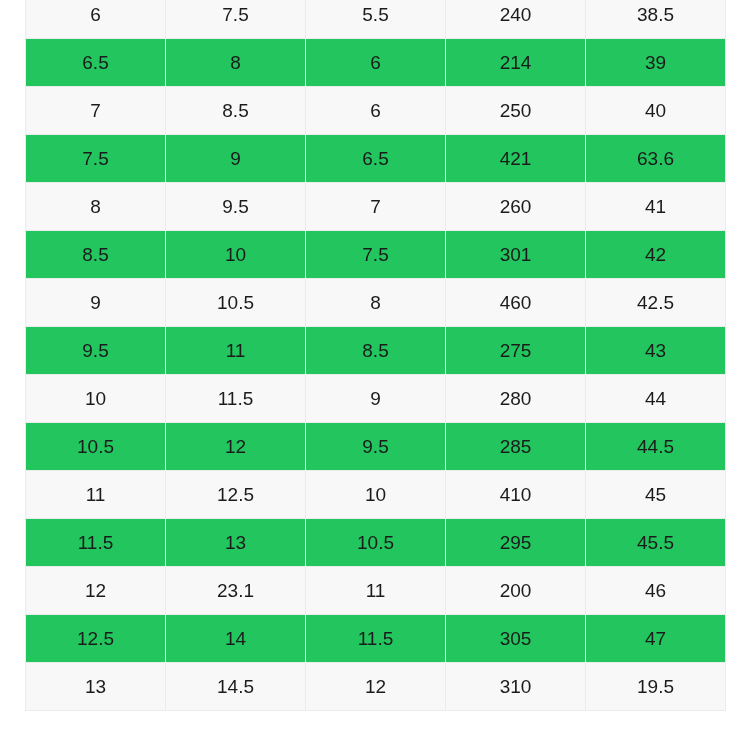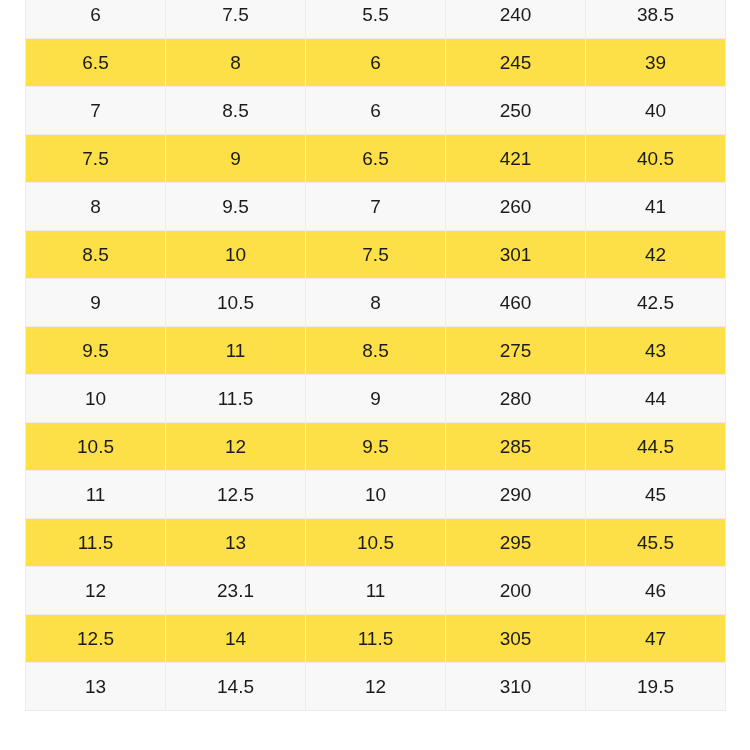--- a/index.html
+++ b/index.html
@@ -54,21 +54,21 @@
     font-weight: 400;
     padding: 0 6px;
     box-sizing: border-box;
     white-space: nowrap;
   }
 
   table.size-table tr.row-odd td {
     background: #f8f8f8;
   }
   table.size-table tr.row-even td {
-    background: #fde047;
+    background: #22c55e;
   }
 </style>
 </head>
 <body>
 
 <div id="viewport">
   <div id="table-scroll">
     <table class="size-table">
       <colgroup>
         <col>
@@ -82,36 +82,36 @@
             <td>6</td>
             <td>7.5</td>
             <td>5.5</td>
             <td>240</td>
             <td>38.5</td>
           </tr>
           <tr class="row-even">
             <td>6.5</td>
             <td>8</td>
             <td>6</td>
-            <td>245</td>
+            <td>214</td>
             <td>39</td>
           </tr>
           <tr class="row-odd">
             <td>7</td>
             <td>8.5</td>
             <td>6</td>
             <td>250</td>
             <td>40</td>
           </tr>
           <tr class="row-even">
             <td>7.5</td>
             <td>9</td>
             <td>6.5</td>
             <td>421</td>
-            <td>40.5</td>
+            <td>63.6</td>
           </tr>
           <tr class="row-odd">
             <td>8</td>
             <td>9.5</td>
             <td>7</td>
             <td>260</td>
             <td>41</td>
           </tr>
           <tr class="row-even">
             <td>8.5</td>
@@ -145,21 +145,21 @@
             <td>10.5</td>
             <td>12</td>
             <td>9.5</td>
             <td>285</td>
             <td>44.5</td>
           </tr>
           <tr class="row-odd">
             <td>11</td>
             <td>12.5</td>
             <td>10</td>
-            <td>290</td>
+            <td>410</td>
             <td>45</td>
           </tr>
           <tr class="row-even">
             <td>11.5</td>
             <td>13</td>
             <td>10.5</td>
             <td>295</td>
             <td>45.5</td>
           </tr>
           <tr class="row-odd">

